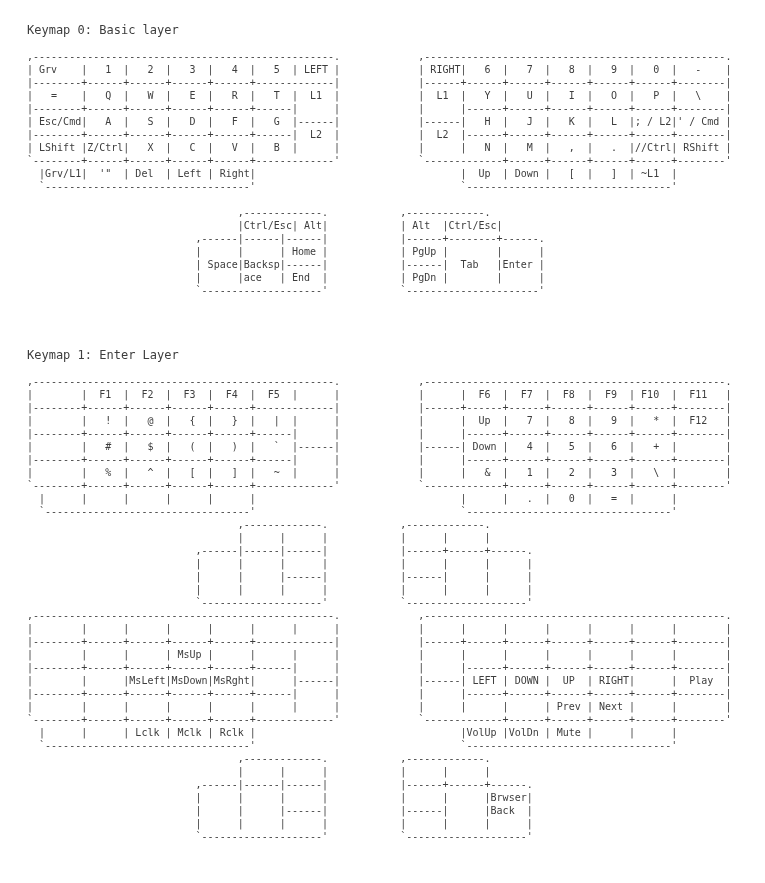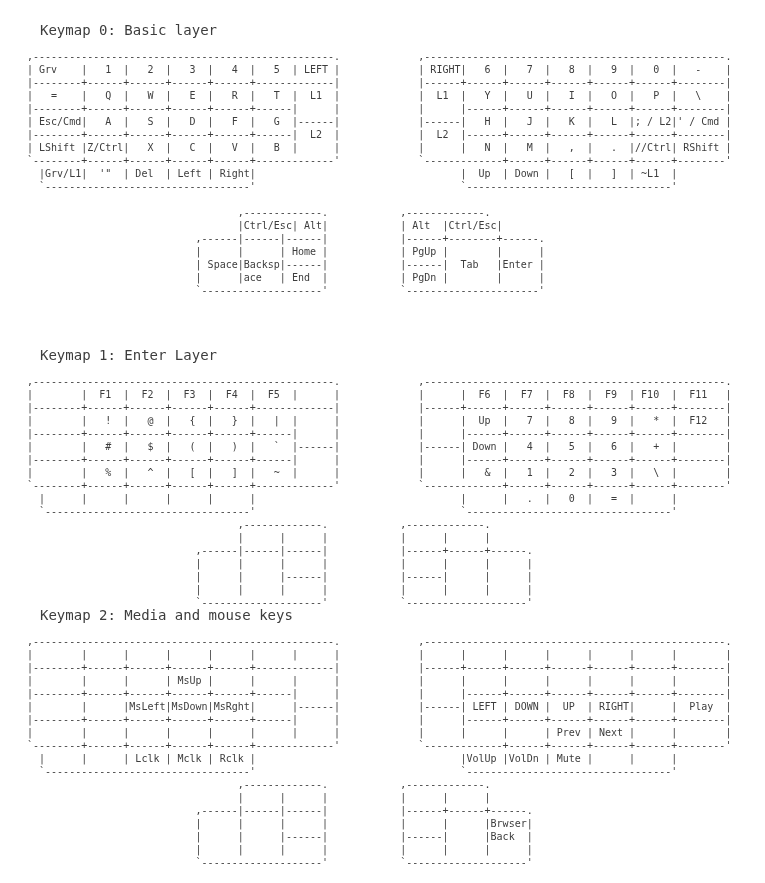--- a/index.html
+++ b/index.html
@@ -11,24 +11,24 @@
     width: 765px;
     height: 883px;
     overflow: hidden;
     font-family: "DejaVu Sans Mono", "Liberation Mono", monospace;
     color: #3d3d3d;
   }
   .doc {
     padding: 24px 0 0 27px;
   }
   .keymap-title {
-    font-size: 14px;
+    font-size: 12px;
     line-height: 13px;
     font-weight: normal;
-    margin: 0 0 13px 13px;
+    margin: 0 0 13px 0;
     white-space: pre;
   }
   .keymap-art {
     font-size: 10px;
     line-height: 13px;
     margin: 0;
     white-space: pre;
     font-family: "DejaVu Sans Mono", "Liberation Mono", monospace;
   }
   .section-basic .keymap-art { margin-bottom: 52px; }
@@ -79,21 +79,20 @@
                                    ,-------------.            ,-------------.
                                    |      |      |            |      |      |
                             ,------|------|------|            |------+------+------.
                             |      |      |      |            |      |      |      |
                             |      |      |------|            |------|      |      |
                             |      |      |      |            |      |      |      |
                             `--------------------'            `--------------------'</pre>
   </section>
 
   <section class="section-media">
-    <h2 class="keymap-title">Keymap 2: Media and mouse keys</h2>
     <pre class="keymap-art">,--------------------------------------------------.             ,--------------------------------------------------.
 |        |      |      |      |      |      |      |             |      |      |      |      |      |      |        |
 |--------+------+------+------+------+-------------|             |------+------+------+------+------+------+--------|
 |        |      |      | MsUp |      |      |      |             |      |      |      |      |      |      |        |
 |--------+------+------+------+------+------|      |             |      |------+------+------+------+------+--------|
 |        |      |MsLeft|MsDown|MsRght|      |------|             |------| LEFT | DOWN |  UP  | RIGHT|      |  Play  |
 |--------+------+------+------+------+------|      |             |      |------+------+------+------+------+--------|
 |        |      |      |      |      |      |      |             |      |      |      | Prev | Next |      |        |
 `--------+------+------+------+------+-------------'             `-------------+------+------+------+------+--------'
   |      |      | Lclk | Mclk | Rclk |                                  |VolUp |VolDn | Mute |      |      |

